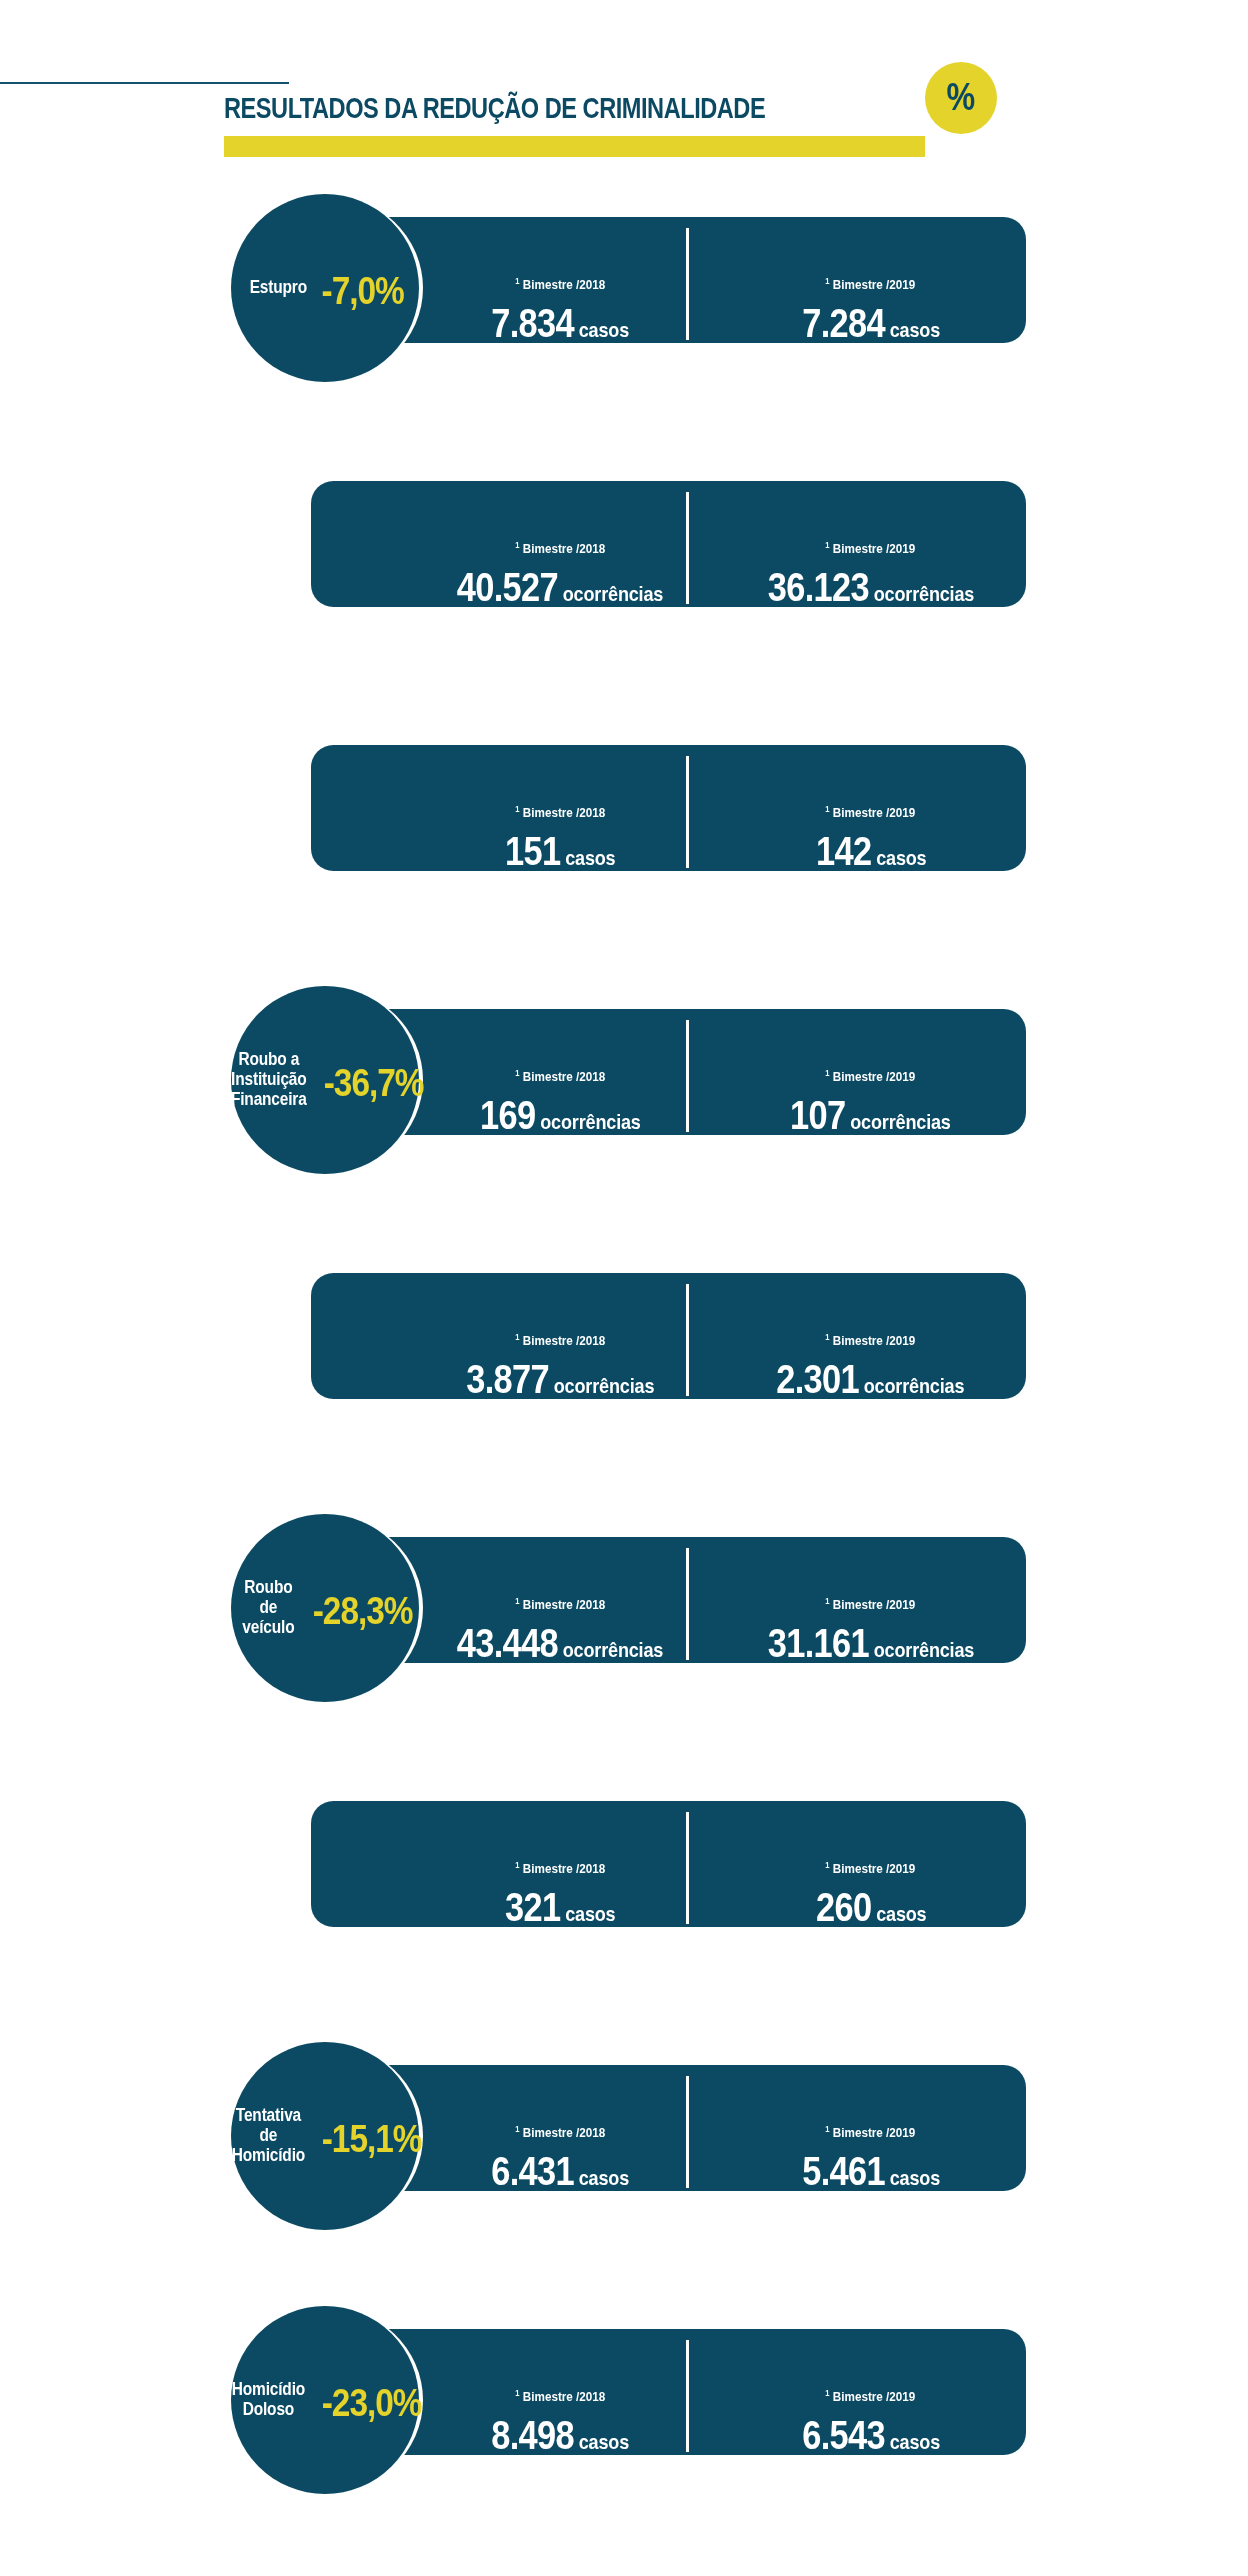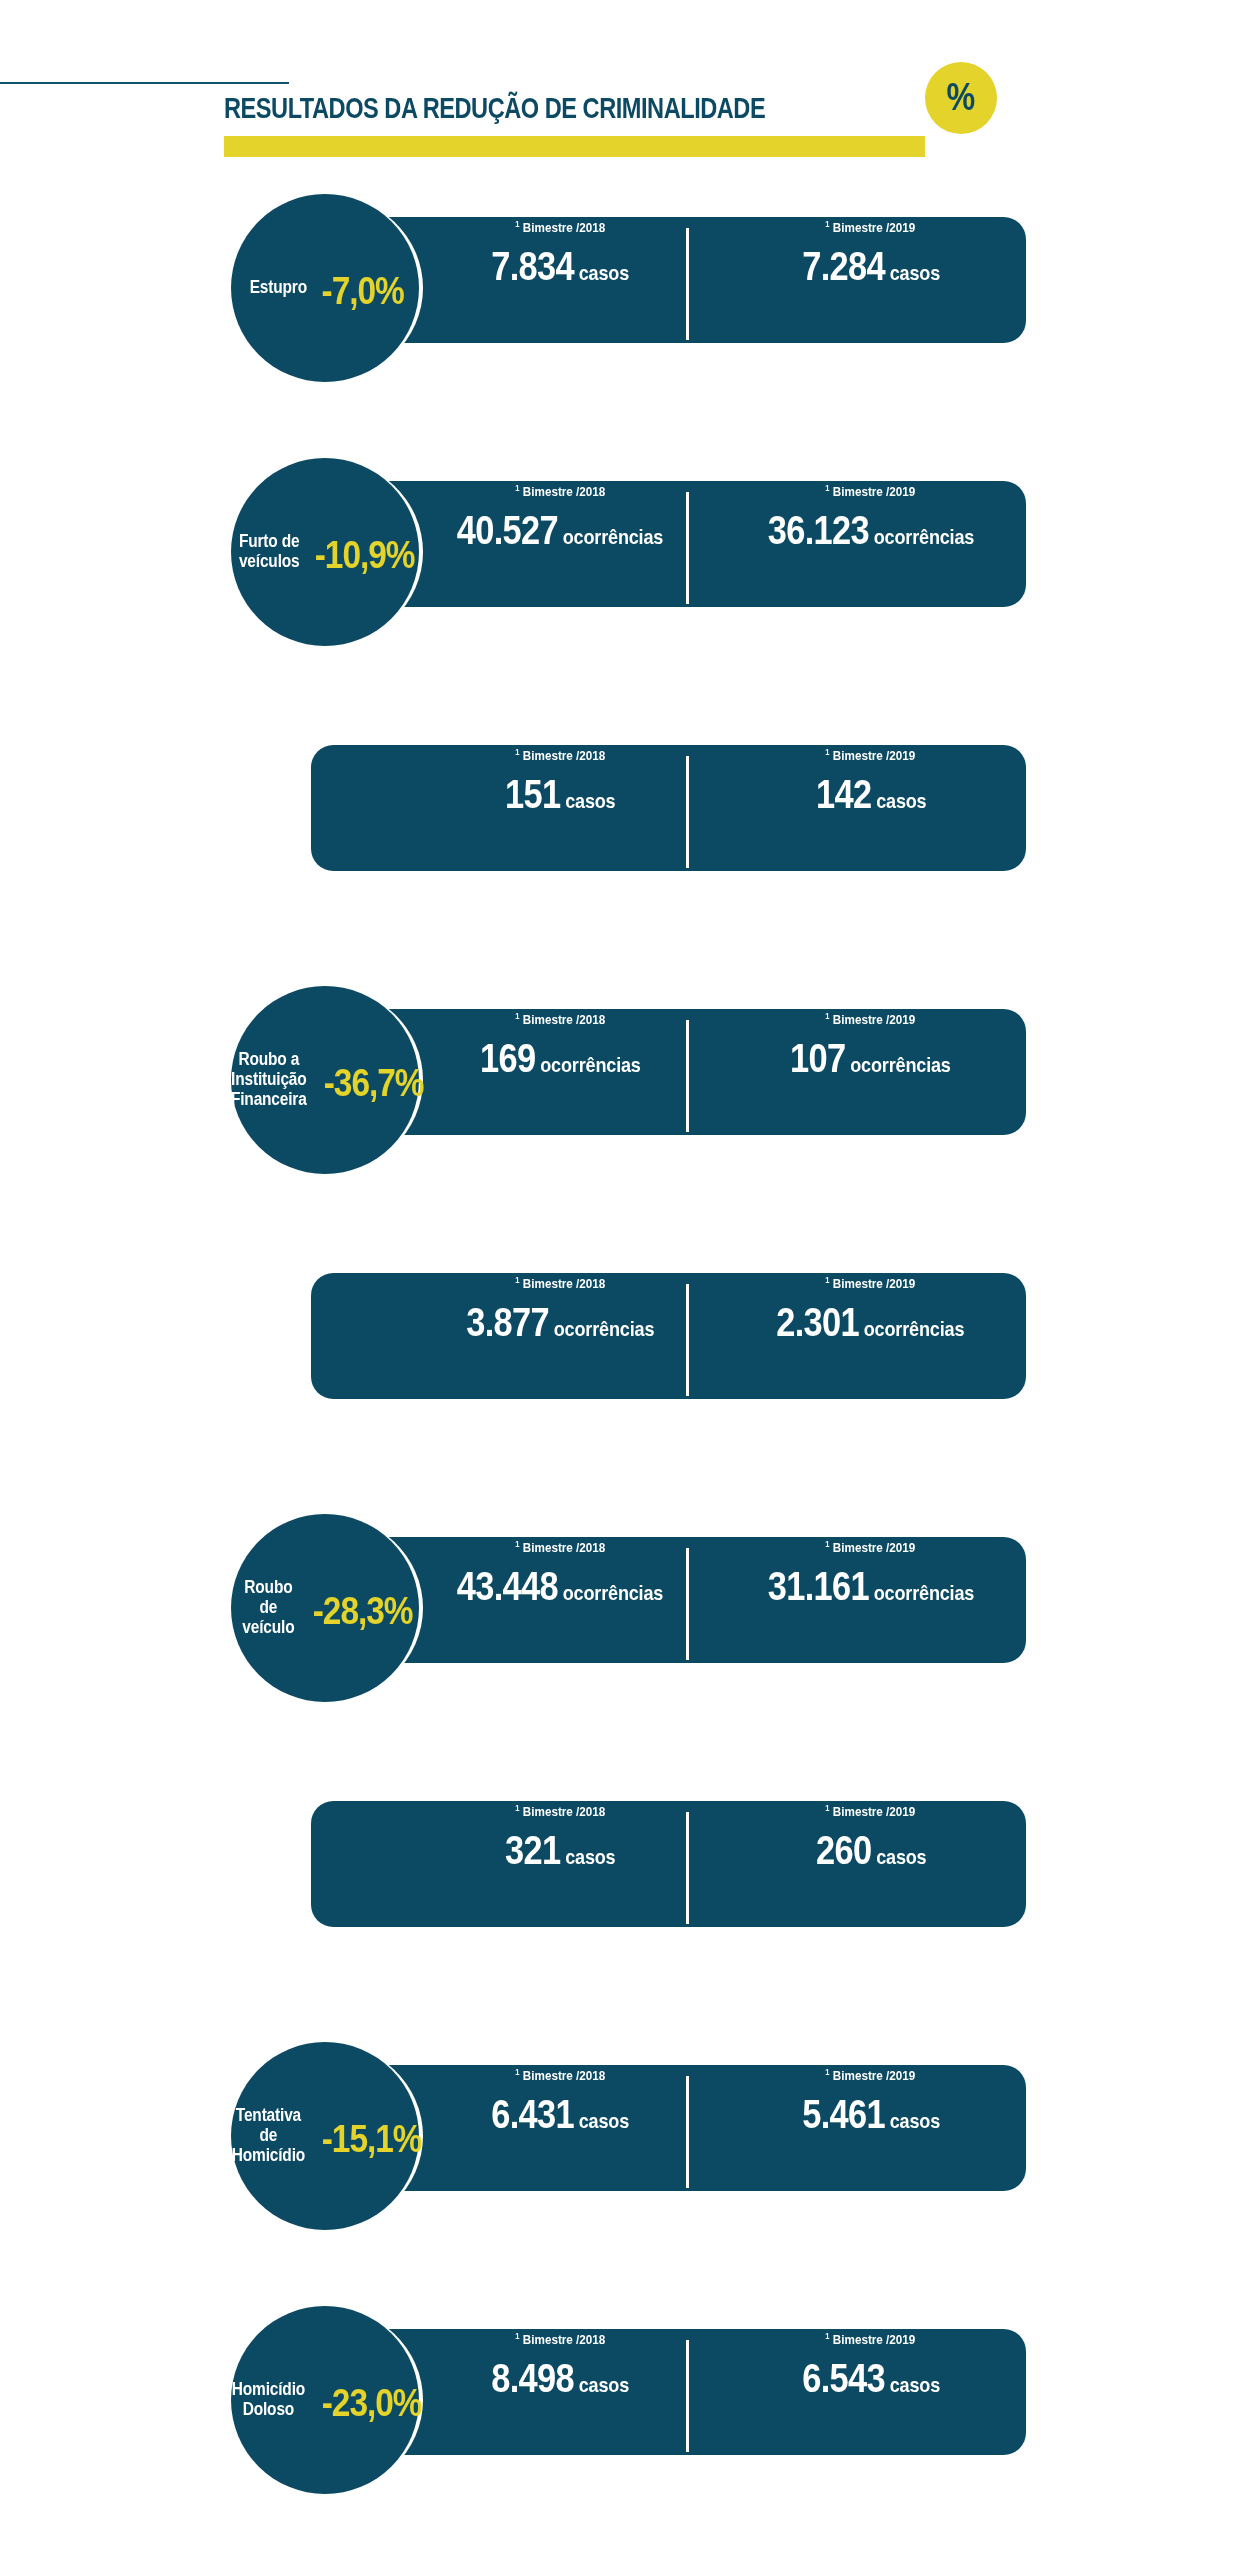--- a/index.html
+++ b/index.html
@@ -97,21 +97,21 @@
 
   .bar {
     position: absolute;
     left: 311px;
     top: 23px;
     width: 715px;
     height: 126px;
     background: #0c4a63;
     border-radius: 22.4px;
     display: flex;
-    align-items: flex-start;
+    align-items: flex-end;
   }
 
   .bar-col {
     flex: 1 1 0;
     position: relative;
     display: flex;
     flex-direction: column;
     align-items: center;
     justify-content: center;
     padding-top: 1.6px;
@@ -280,28 +280,20 @@
       <div class="bar-col col-right">
         <div class="period">
           <sup>1</sup><span> Bimestre /2019</span>
         </div>
         <div class="value-line">
           <span class="value-num">36.123</span>
           <span class="value-unit">ocorrências</span>
         </div>
       </div>
     </div>
-    <div class="circle-wrap">
-      <div class="circle-ring"></div>
-      <div class="circle">
-        <div class="circle-label">Furto de
-veículos</div>
-        <div class="circle-pct">-10,9%</div>
-      </div>
-    </div>
   </div>
 
   <div class="row">
     <div class="bar">
       <div class="bar-col col-left">
         <div class="period">
           <sup>1</sup><span> Bimestre /2018</span>
         </div>
         <div class="value-line">
           <span class="value-num">151</span>

